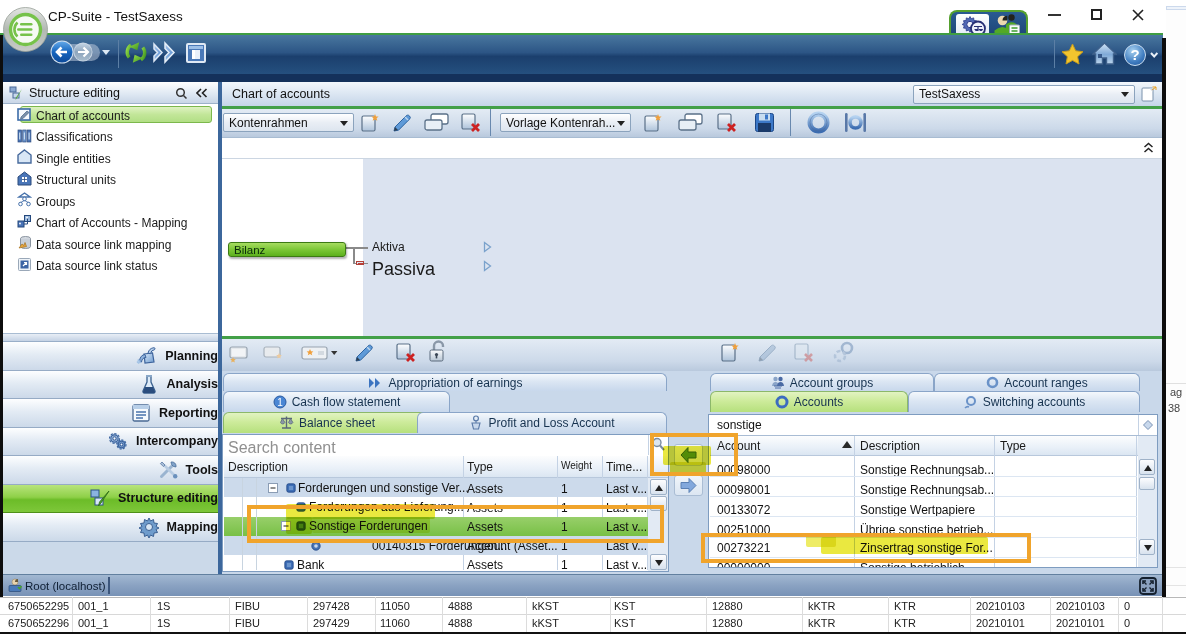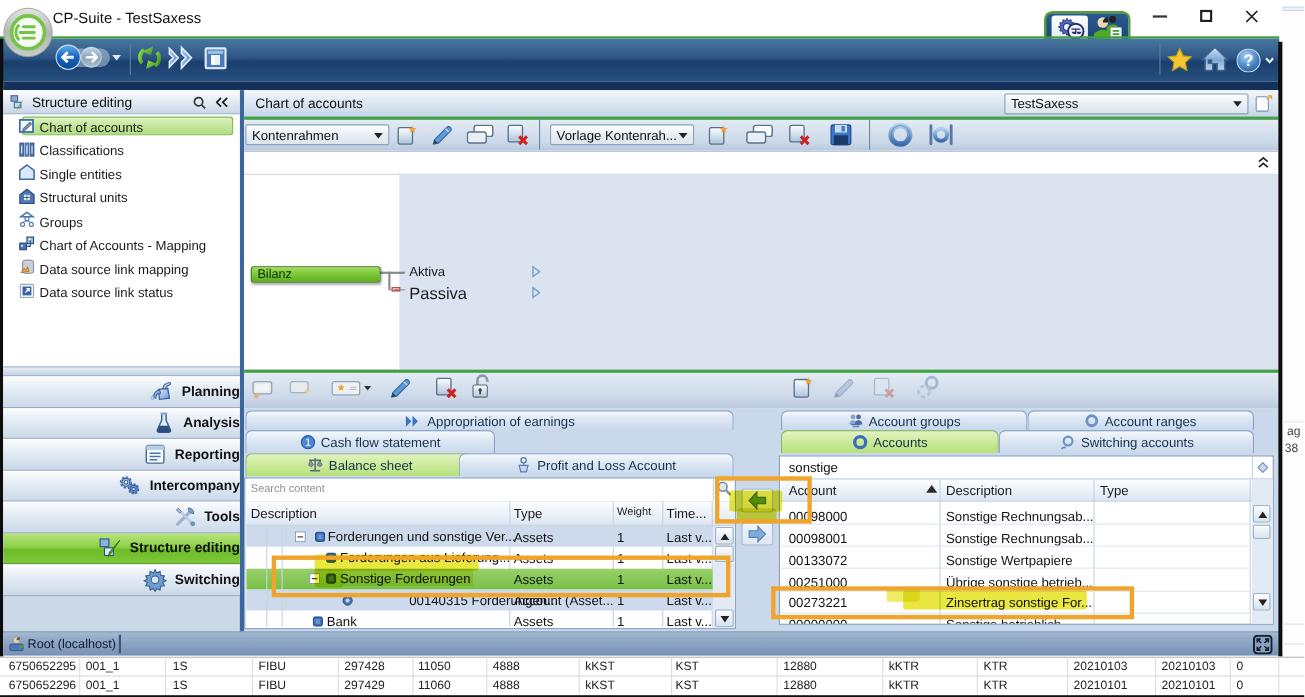--- a/index.html
+++ b/index.html
@@ -296,21 +296,21 @@
         <rect x="6" y="11" width="8" height="7" fill="#d8e8f6" stroke="#2c5288"></rect>
         <path d="M20 4 l-8 12 l-2.5 3 l1 -4 z" fill="#4ca32c" stroke="#2c6a14" stroke-width="0.8"></path>
       </svg>
       <span>Structure editing</span>
     </div>
 <div class="navitem" style="top:513px;height:28.5px;">
       <svg width="22" height="22" viewBox="0 0 22 22">
         <path d="M11 2 l1.5 3 l3 -1.5 l0.5 3.5 l3.5 0.5 l-1.5 3 l3 1.5 l-3 1.5 l1.5 3 l-3.5 0.5 l-0.5 3.5 l-3 -1.5 l-1.5 3 l-1.5 -3 l-3 1.5 l-0.5 -3.5 l-3.5 -0.5 l1.5 -3 l-3 -1.5 l3 -1.5 l-1.5 -3 l3.5 -0.5 l0.5 -3.5 l3 1.5 z" fill="#6f9ccc" stroke="#3a5f92" stroke-width="1"></path>
         <circle cx="11" cy="11" r="3.5" fill="#d8e6f4" stroke="#3a5f92"></circle>
       </svg>
-      <span>Switching</span>
+      <span>Mapping</span>
     </div>
 
 <div class="abs" style="left:222px;top:82px;width:940px;height:24.5px;background:linear-gradient(#f2f7fc,#d6e2f0 60%,#c3d4e7);"></div>
 <div class="abs" style="left:232px;top:87px;font-size:12.5px;color:#111;">Chart of accounts</div>
 <div class="combo" style="left:913px;top:84.5px;width:222px;height:19px;">
       <span>TestSaxess</span>
       <span class="arr"></span>
     </div>
 <svg class="abs" style="left:1140px;top:84px;" width="19" height="20" viewBox="0 0 19 20">
       <rect x="2" y="4" width="11" height="13" rx="1" fill="#fff" stroke="#7a92ac"></rect>
@@ -408,21 +408,21 @@
 <div class="abs" style="left:345px;top:247px;width:9px;height:1.5px;background:#8a8a8a;"></div>
 <div class="abs" style="left:353px;top:247px;width:1.5px;height:16px;background:#8a8a8a;"></div>
 <div class="abs" style="left:353px;top:247px;width:15px;height:1.5px;background:#8a8a8a;"></div>
 <div class="abs" style="left:353px;top:262.5px;width:15px;height:1.5px;background:#8a8a8a;"></div>
 <div class="abs" style="left:356px;top:261px;width:8px;height:4px;background:#dbe3f0;border:1px solid #b04038;"></div>
 <div class="abs" style="left:357.5px;top:262.5px;width:5px;height:1px;background:#c04038;"></div>
 
 <div class="abs" style="left:228px;top:242px;width:118px;height:15px;background:linear-gradient(#a6dc60,#7cc737 50%,#5cb01c);border:1.5px solid #3c7a14;border-radius:3px;box-shadow:1px 1.5px 2px rgba(0,0,0,0.3);"></div>
 <div class="abs" style="left:234px;top:243.5px;font-size:11.5px;color:#0a2a0a;">Bilanz</div>
 <div class="abs" style="left:372px;top:240px;font-size:12px;">Aktiva</div>
-<div class="abs" style="left:372px;top:258.5px;font-size:15px;">Passiva</div>
+<div class="abs" style="left:372px;top:258.5px;font-size:18px;">Passiva</div>
 <svg class="abs" style="left:483px;top:241px;" width="9" height="12" viewBox="0 0 9 12">
       <path d="M1.5 1.5 L7.5 6 L1.5 10.5 z" fill="none" stroke="#7aa2cc" stroke-width="1.3"></path>
     </svg>
 <svg class="abs" style="left:483px;top:259.5px;" width="9" height="12" viewBox="0 0 9 12">
       <path d="M1.5 1.5 L7.5 6 L1.5 10.5 z" fill="none" stroke="#7aa2cc" stroke-width="1.3"></path>
     </svg>
 <div class="gline" style="top:336px;"></div>
 
 <div class="abs" style="left:222px;top:338.5px;width:940px;height:32.5px;background:linear-gradient(#e3ebf4,#ccd9e9 70%,#b9c9dd);"></div>
 
@@ -507,21 +507,21 @@
 <div class="tab" style="left:417px;top:411.5px;width:250px;height:21px;">
 <svg width="14" height="15" viewBox="0 0 14 15">
         <circle cx="7" cy="3.4" r="2.4" fill="none" stroke="#5a7aa8" stroke-width="1.2"></circle>
         <path d="M3 8 h8 l-1.5 6 h-5 z" fill="#c8d8ec" stroke="#5a7aa8" stroke-width="1.1"></path>
         <path d="M7 6 v2" stroke="#5a7aa8"></path>
       </svg>
       <span>Profit and Loss Account</span>
     </div>
 
 <div class="abs" style="left:222px;top:434px;width:447px;height:137.5px;background:#fff;border:1.5px solid #7e9cc0;"></div>
-<div class="abs" style="left:228px;top:438.5px;font-size:10px;color:#909090;">Search content</div>
+<div class="abs" style="left:228px;top:438.5px;font-size:16px;color:#909090;">Search content</div>
 <div class="abs" style="left:223.5px;top:455.5px;width:444px;height:0;border-top:1.5px solid #a8bcd4;"></div>
 <svg class="abs" style="left:651px;top:437px;" width="14" height="15" viewBox="0 0 14 15">
       <circle cx="6" cy="5.5" r="4" fill="#dce6f0" stroke="#7a8ca0" stroke-width="1.4"></circle>
       <path d="M9 8.5 l4 4.5" stroke="#7a8ca0" stroke-width="2"></path>
     </svg>
 <div class="abs" style="left:648px;top:435px;width:1px;height:20px;background:#c4d2e4;"></div>
 
 <div class="abs" style="left:223.5px;top:456px;width:444px;height:22px;background:linear-gradient(#fcfdfe,#e9f0f8 60%,#dbe6f2);border-bottom:1px solid #b8c8dc;"></div>
 <div class="abs" style="left:228px;top:460px;font-size:12px;">Description</div>
 <div class="abs" style="left:467px;top:460px;font-size:12px;">Type</div>

